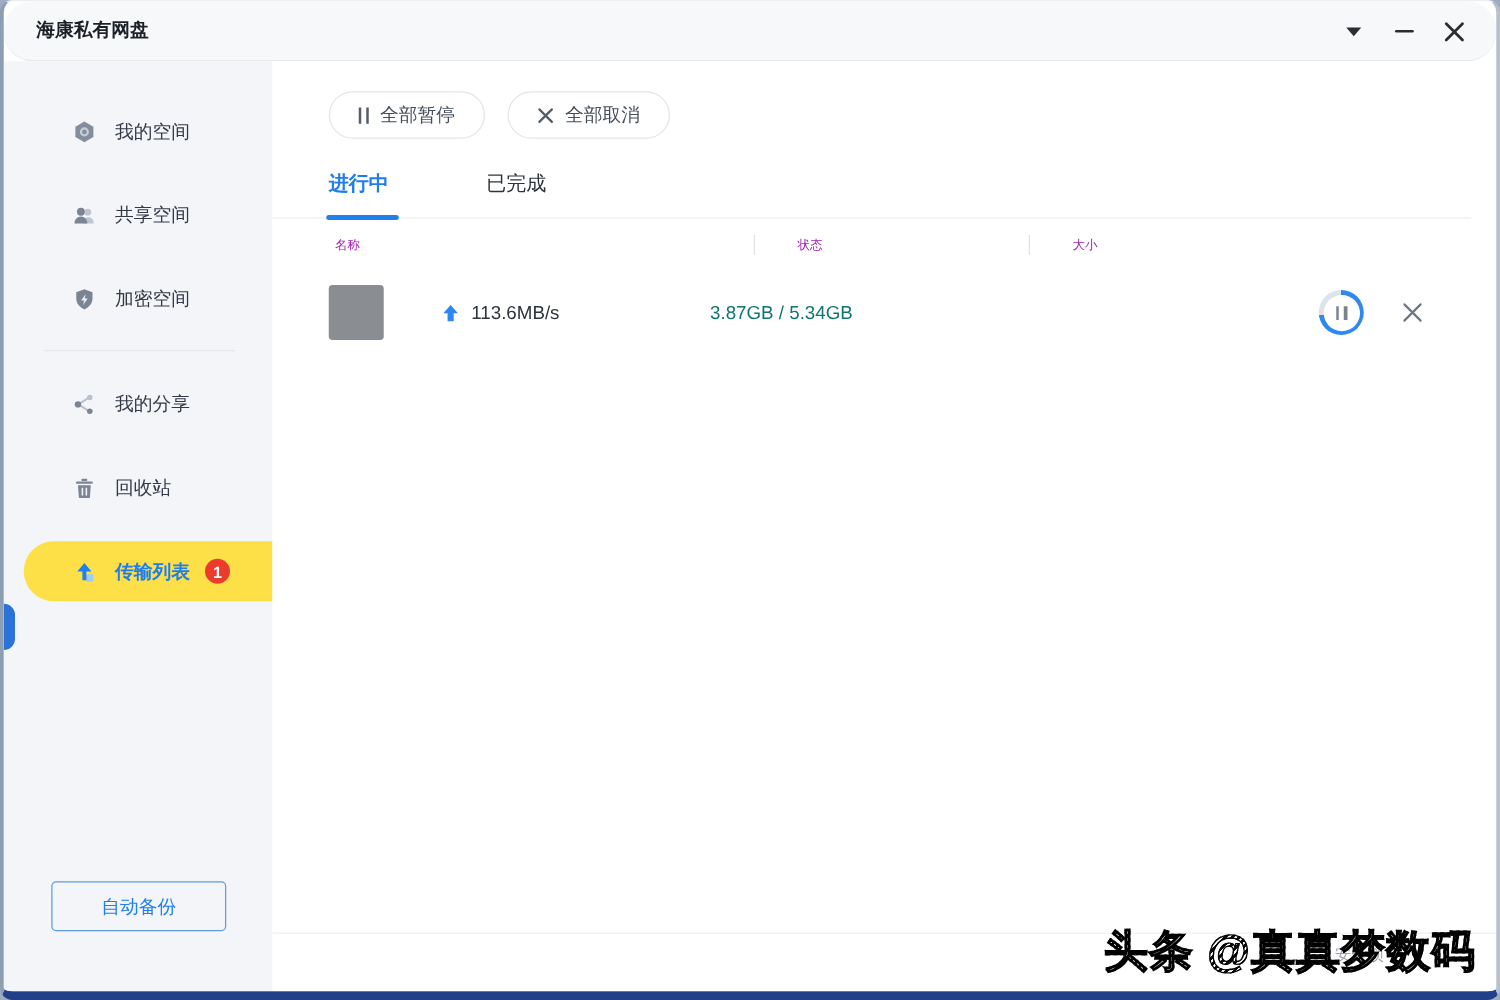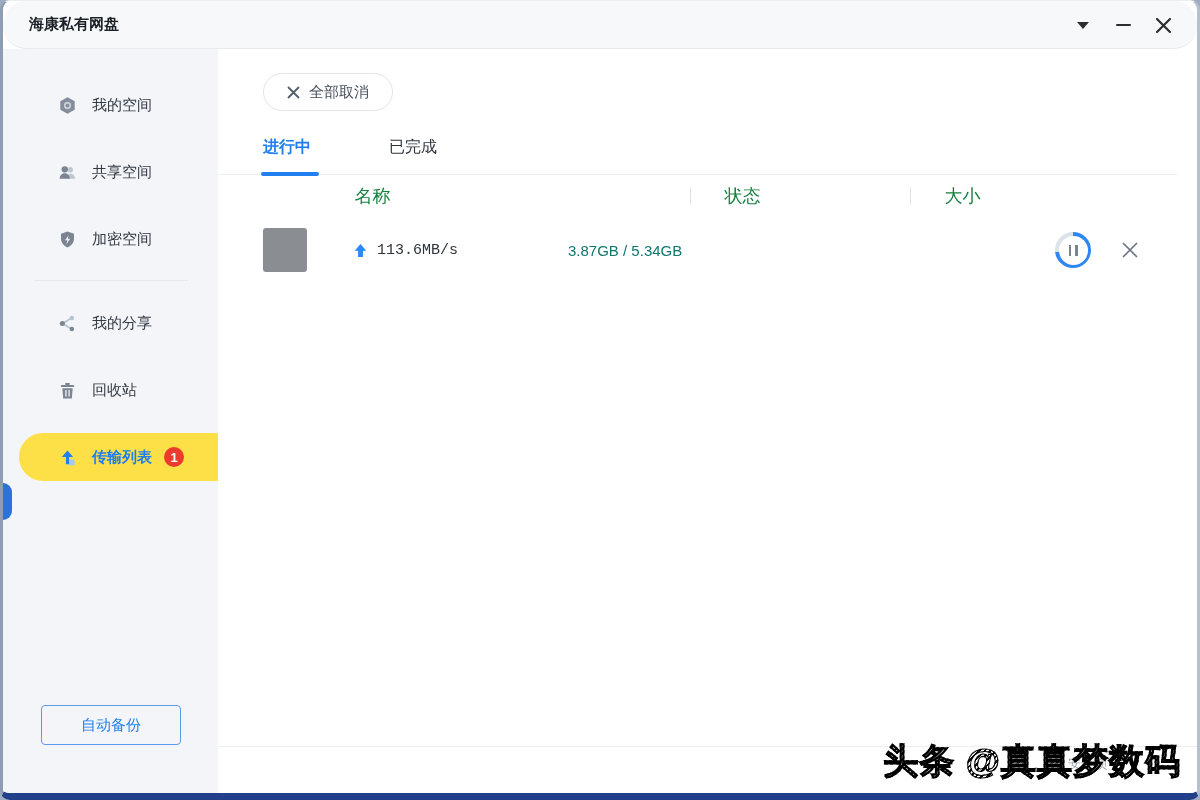--- a/index.html
+++ b/index.html
@@ -52,31 +52,31 @@
   .pause-glyph { width:8px; height:13px; border-left:2px solid #555d68; border-right:2px solid #555d68; }
 
   .tabs { margin-top:26px; padding-left:45px; display:flex; gap:78px;
           border-bottom:1px solid #eceef0; width:calc(100% - 20px); }
   .tab { position:relative; padding-bottom:16px; font-size:16px; color:#2c333c; cursor:pointer; }
   .tab.active { color:#1f7df0; font-weight:bold; }
   .tab.active::after { content:""; position:absolute; left:-2px; bottom:-2px; width:58px; height:4px;
                        background:#2080f0; border-radius:2px; }
 
   .thead { display:flex; align-items:center; height:42px; padding-left:50px;
-           font-size:18px; color:#15803d;justify-content:center; }
+           font-size:10px; color:#a21caf; }
   .thead .col-name { width:335px; }
   .thead .col-status { width:219px; padding-left:34px; }
   .thead .col-size { width:200px; padding-left:34px; }
   .vdiv { width:1px; height:16px; background:#dfe3e8; }
 
   .trow { display:flex; align-items:center; height:66px; padding:0 58px 0 45px; }
   .thumb { width:44px; height:44px; background:#8a8e93; border-radius:3px; flex:0 0 44px; }
   .fname { margin-left:12px; width:272px; font-size:15px; color:#2e343c;
            white-space:nowrap; overflow:hidden; text-overflow:ellipsis; }
-  .cell-status { width:219px; margin-left:12px; padding-left:34px; display:flex; align-items:center; gap:9px;font-family:Liberation Mono, monospace; }
+  .cell-status { width:219px; margin-left:12px; padding-left:34px; display:flex; align-items:center; gap:9px; }
   .speed { font-size:15px; color:#2e343c; }
   .cell-size { width:200px; padding-left:30px; font-size:15px; color:#0f766e; }
   .row-actions { margin-left:auto; display:flex; align-items:center; gap:30px; }
 
   .ring { width:36px; height:36px; border-radius:50%; cursor:pointer;
           background:conic-gradient(from 0deg, #2e87f2 0 var(--p,72%), #dde3ea var(--p,72%) 100%);
           display:flex; align-items:center; justify-content:center; }
   .ring-inner { width:29px; height:29px; background:#fff; border-radius:50%;
                 display:flex; align-items:center; justify-content:center; gap:4px; }
   .ring-inner i { display:block; width:2.5px; height:11px; background:#7a8491; }
@@ -181,20 +181,24 @@
       </div>
 
       <div class="active-notch"></div>
 
       <button class="backup-btn">自动备份</button>
     </aside>
 
     <main class="main">
 
       <div class="toolbar">
+        <button class="pill">
+          <span class="pause-glyph"></span>
+          <span>全部暂停</span>
+        </button>
         <button class="pill">
           <svg width="13" height="13" viewBox="0 0 13 13">
             <path d="M1.5 1.5 L11.5 11.5 M11.5 1.5 L1.5 11.5" stroke="#555d68" stroke-width="1.8" stroke-linecap="round"></path>
           </svg>
           <span>全部取消</span>
         </button>
       </div>
 
       <div class="tabs">
         <div class="tab active">进行中</div>

